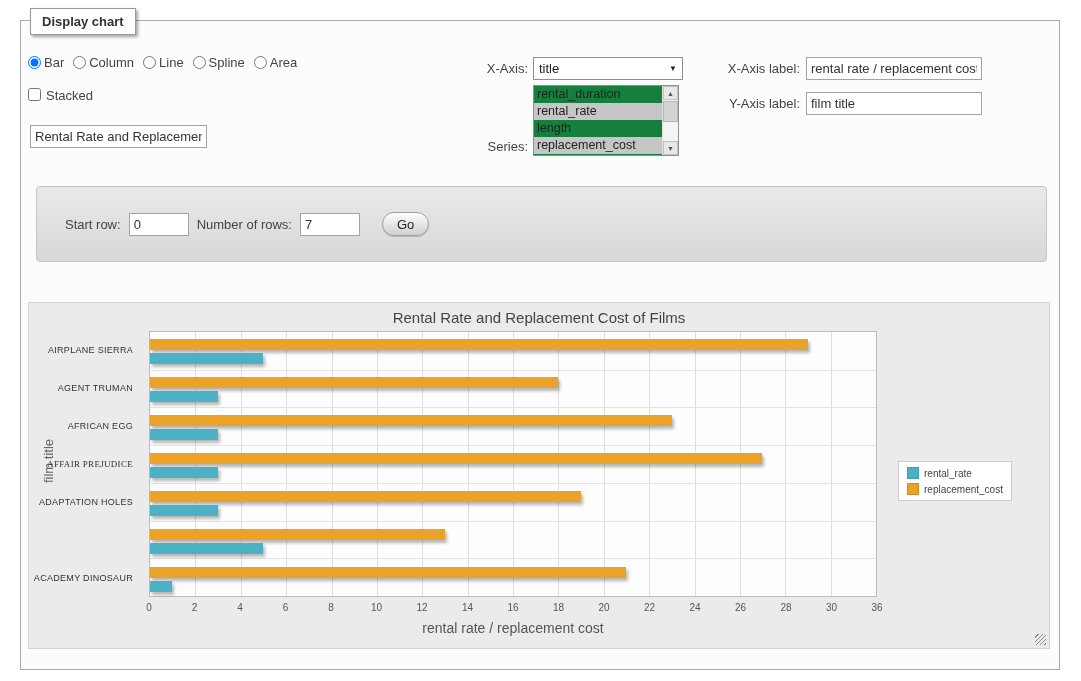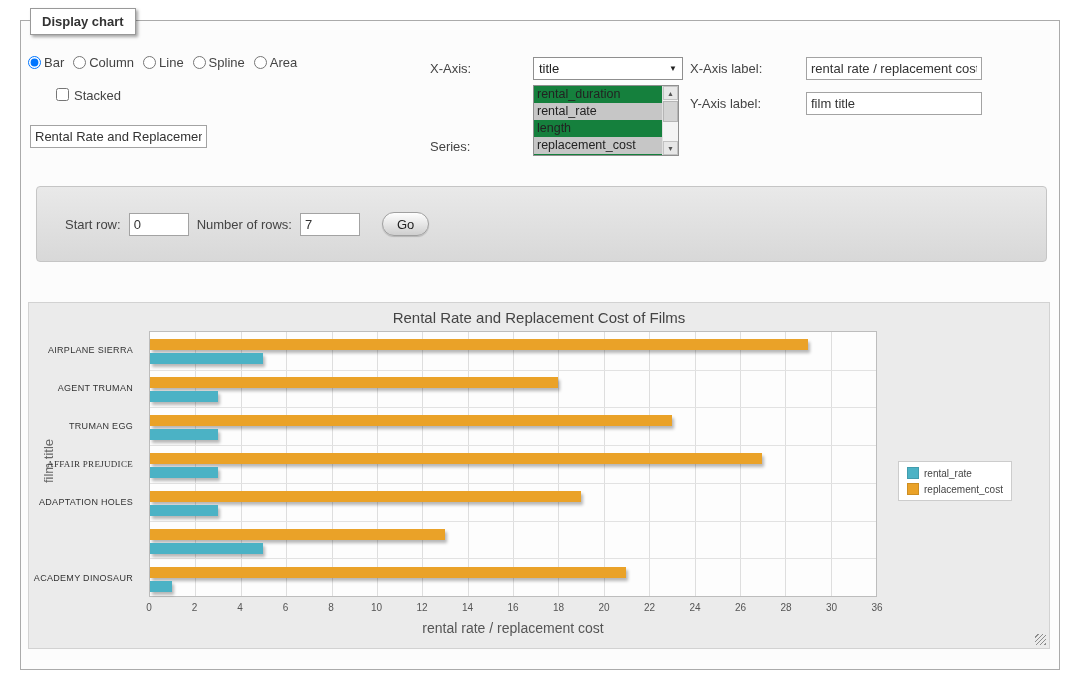--- a/index.html
+++ b/index.html
@@ -13,27 +13,27 @@
   .legend-box { position:absolute; left:30px; top:8px; z-index:5; background:#fff;
                 border:1px solid #999; box-shadow:2px 2px 3px rgba(0,0,0,.35);
                 padding:5px 11px; font-size:13px; font-weight:bold; color:#333; }
 
   .radio-row { position:absolute; left:28px; top:55px; display:flex; align-items:center;
                gap:9px; font-size:13px; color:#444; }
   .radio-item { display:flex; align-items:center; gap:3px; cursor:default; }
   input[type=radio], input[type=checkbox] { margin:0; width:13px; height:13px; }
 
   .stacked-row { position:absolute; left:28px; top:88px; display:flex; 
-                 gap:5px; font-size:13px; color:#444;margin-left:28px; }
+                 gap:5px; font-size:13px; color:#444; }
 
   .tinput { position:absolute; height:23px; border:1px solid #a3a3a3; background:#fff;
             font-size:13px; color:#333; padding:1px 4px; font-family:inherit; }
 
   .ctl-label { position:absolute; font-size:13px; color:#444; line-height:16px; }
-  .r-align { }
+  .r-align { text-align:right; }
 
   .selectbox { position:absolute; left:533px; top:57px; width:150px; height:23px;
                border:1px solid #8f8f8f; background:#fff; font-size:13px; color:#222;
                display:flex; align-items:center; padding:0 18px 0 5px; cursor:default; }
   .selectbox .arrow { position:absolute; right:5px; font-size:8px; color:#222; }
 
   .listbox { position:absolute; left:533px; top:85px; width:146px; height:71px;
              border:1px solid #8f8f8f; background:#15803d; display:flex; }
   .listbox .opts { flex:1; overflow:hidden; }
   .opt { height:17px; line-height:17px; font-size:12.5px; color:#222; padding:0 3px;
@@ -167,21 +167,21 @@
     <input class="tinput" value="7" style="">
     <button class="go-btn">Go</button>
   </div>
 
   <div class="chart-area">
     <div class="chart-title">Rental Rate and Replacement Cost of Films</div>
     <div class="y-axis-title">film title</div>
     <div class="cat-labels" id="cat-labels">
         <div class="cat-label" style="top: 0%; height: 14.2857%;">AIRPLANE SIERRA</div>
         <div class="cat-label" style="top: 14.2857%; height: 14.2857%;">AGENT TRUMAN</div>
-        <div class="cat-label" style="top: 28.5714%; height: 14.2857%;">TRUMAN EGG</div>
+        <div class="cat-label" style="top: 28.5714%; height: 14.2857%;">AFRICAN EGG</div>
         <div class="cat-label" style="top: 42.8571%; height: 14.2857%; font-family: Liberation Serif, serif;">AFFAIR PREJUDICE</div>
         <div class="cat-label" style="top: 57.1429%; height: 14.2857%;">ADAPTATION HOLES</div>
         <div class="cat-label" style="top: 85.7143%; height: 14.2857%;">ACADEMY DINOSAUR</div>
       </div>
     <div class="plot" id="plot">
         <div class="vgrid" style="left: 6.25%;"></div>
         <div class="vgrid" style="left: 12.5%;"></div>
         <div class="vgrid" style="left: 18.75%;"></div>
         <div class="vgrid" style="left: 25%;"></div>
         <div class="vgrid" style="left: 31.25%;"></div>

